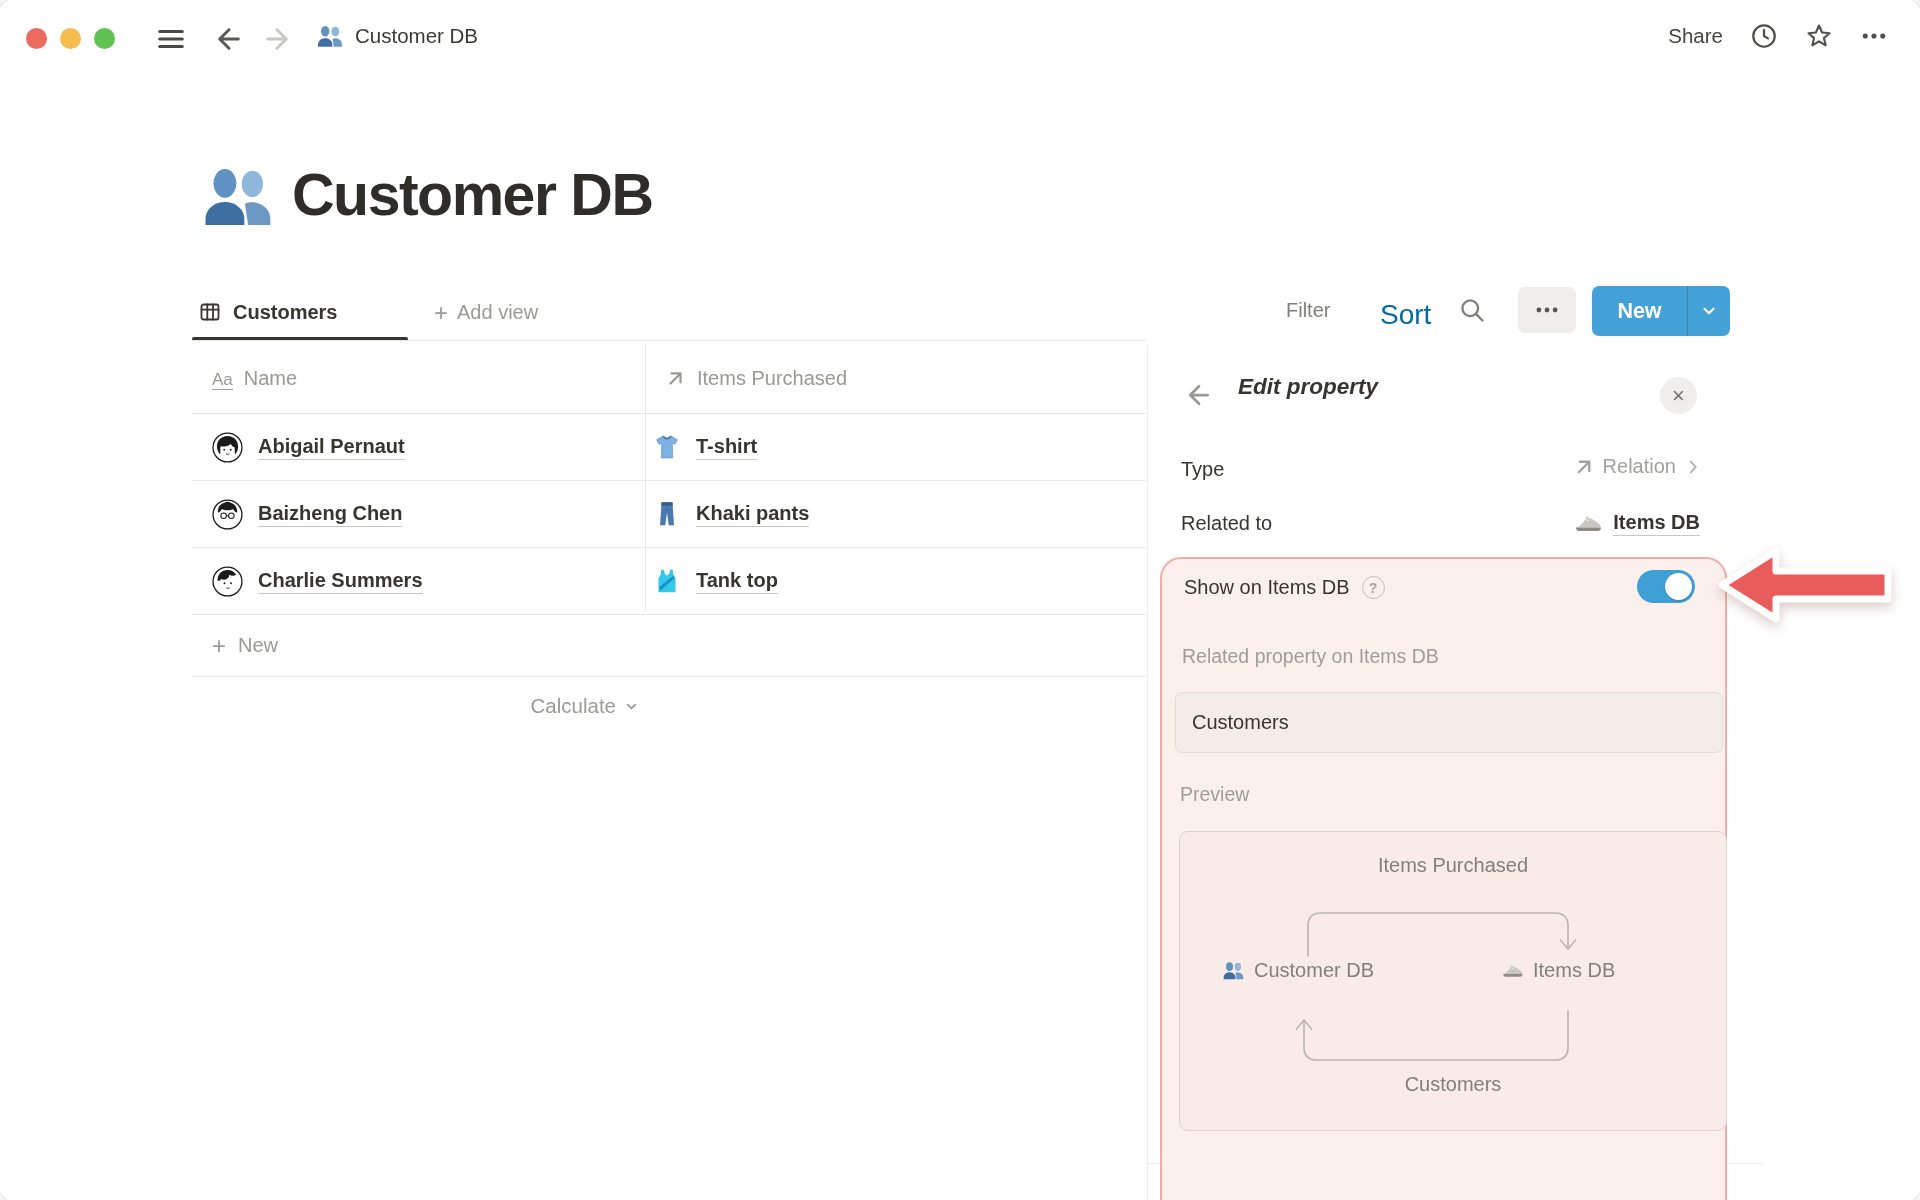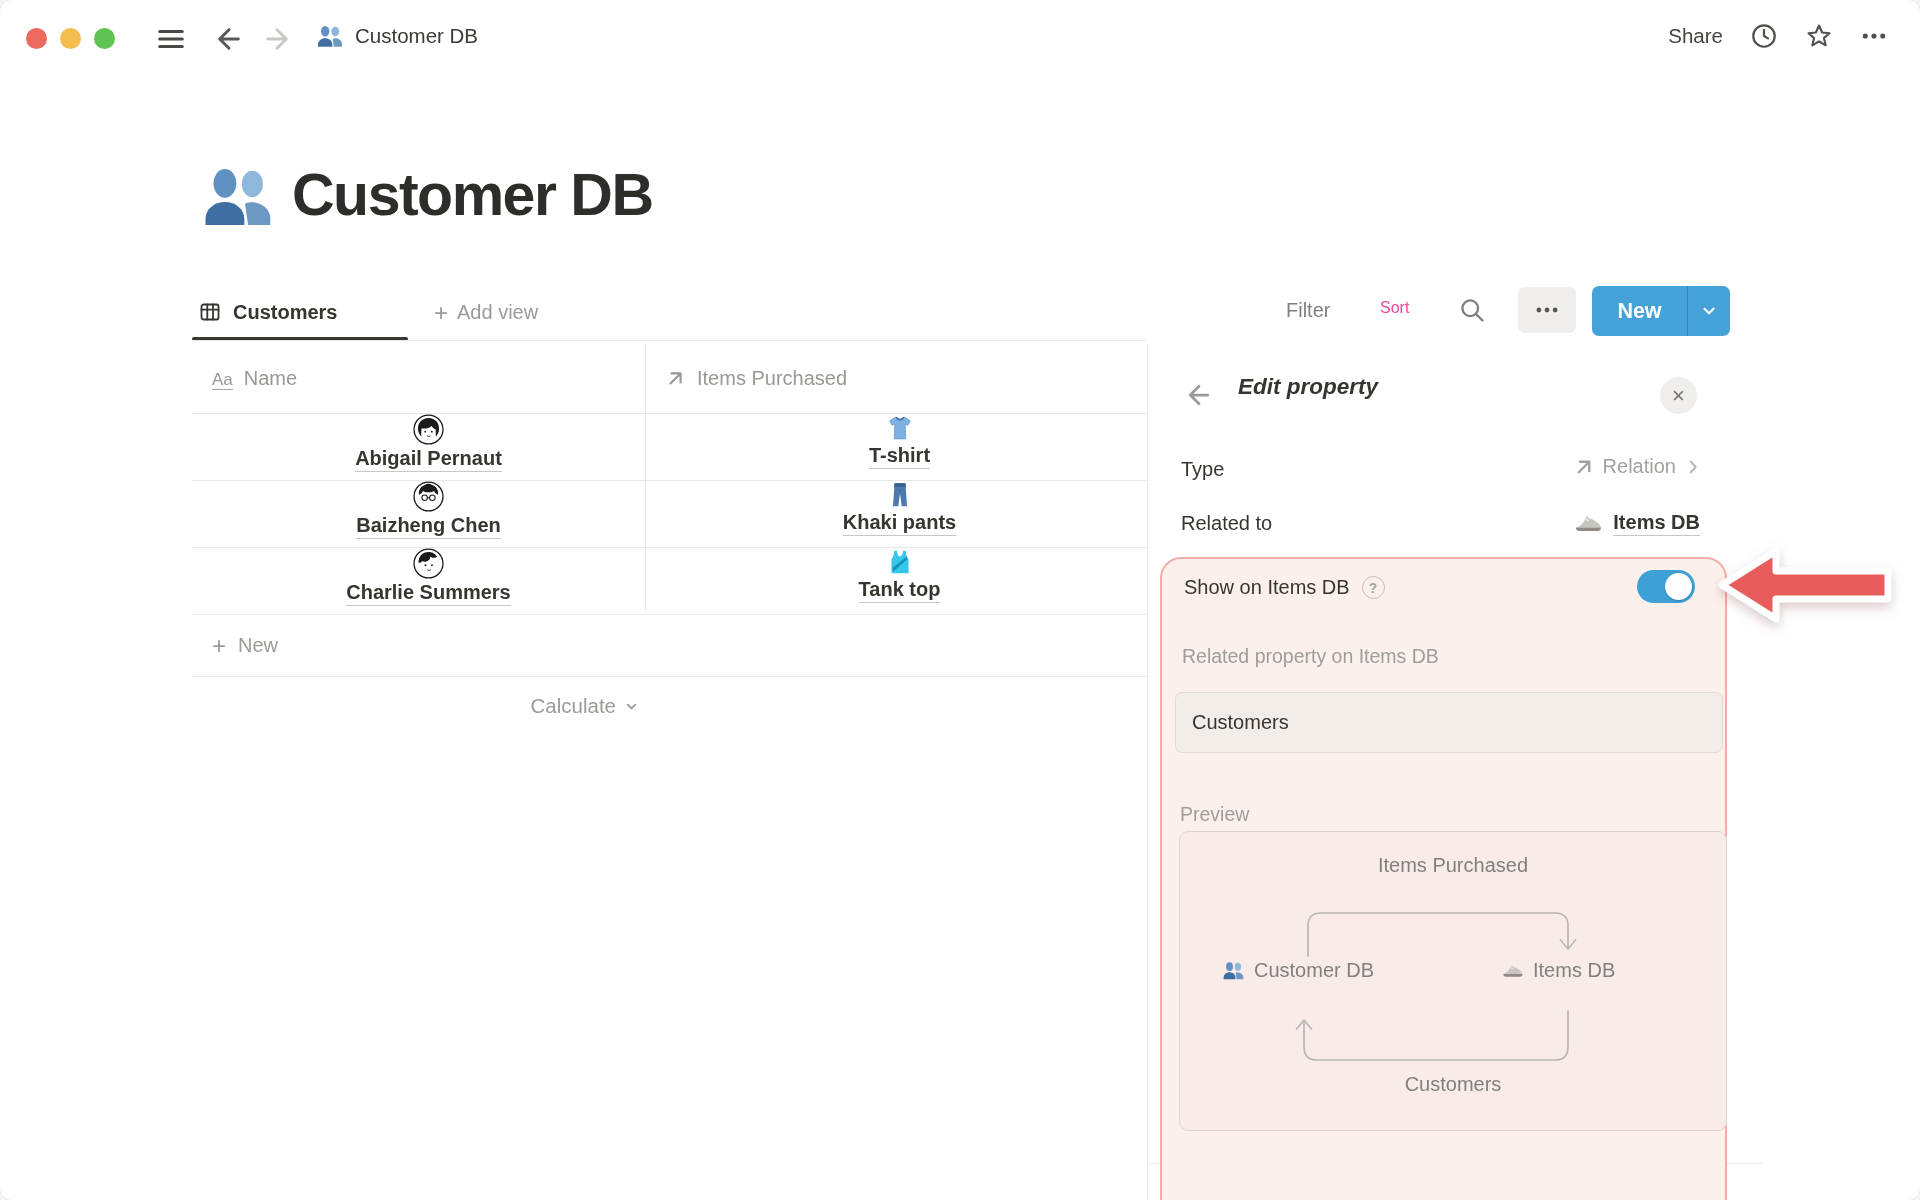--- a/index.html
+++ b/index.html
@@ -27,39 +27,39 @@
   
   .tab{left:198px;top:300px;gap:11px;cursor:pointer;}
   .tab .ti{width:24px;height:24px;color:#37352F;}
   .tab .tl2{font-size:20px;font-weight:700;color:#37352F;}
   .tab-underline{left:192px;top:337px;width:216px;height:4px;background:#37352F;border-radius:2px;}
   .add-view{left:434px;top:301px;gap:9px;color:#9B9A97;font-size:20px;cursor:pointer;}
   .plus{font-size:24px;line-height:20px;color:#9B9A97;}
   .views-divider{left:192px;top:340px;width:954px;height:1px;background:#E9E8E6;}
   
   .t-filter{left:1286px;top:299px;font-size:20px;color:#807F7C;cursor:pointer;}
-  .t-sort{left:1380px;top:299px;font-size:16px;color:#ec4899;cursor:pointer;}
+  .t-sort{left:1380px;top:299px;font-size:28px;color:#0369a1;cursor:pointer;}
   .t-search{left:1458px;top:296px;width:28px;height:28px;color:#7F7E7B;}
   .t-more{left:1518px;top:287px;width:58px;height:46px;border-radius:7px;background:#EFEEEC;color:#55544F;justify-content:center;cursor:pointer;}
   .t-more svg{width:26px;height:26px;}
   .new-btn{left:1592px;top:286px;width:138px;height:50px;border-radius:7px;color:#fff;cursor:pointer;}
   .new-main{flex:1;font-size:21.5px;font-weight:700;text-align:center;line-height:50px;}
   .new-sep{width:1px;height:50px;background:rgba(0,0,0,.18);}
   .new-dd{width:42px;height:50px;display:flex;align-items:center;justify-content:center;}
   .new-dd svg{width:18px;height:18px;}
   
   .table{left:192px;top:344px;width:954px;}
   .thead{display:flex;height:69px;border-bottom:1px solid #E9E8E6;color:#9A9894;}
   .th{display:flex;align-items:center;gap:11px;font-size:20px;}
   .th1{width:453px;padding-left:20px;box-sizing:border-box;}
   .th2{width:501px;padding-left:20px;box-sizing:border-box;}
   .aa{font-size:17px;border-bottom:1.6px solid #A5A3A0;line-height:1.05;}
   .ne-ic{width:21px;height:21px;color:#9A9894;}
   .trow{display:flex;height:66px;border-bottom:1px solid #E9E8E6;}
-  .cell{display:flex;align-items:center;gap:2px;box-sizing:border-box;flex-direction:column;}
+  .cell{display:flex;align-items:center;gap:15px;box-sizing:border-box;}
   .c-name{width:453px;padding-left:20px;cursor:pointer;}
   .c-item{width:501px;padding-left:8px;cursor:pointer;}
   .avatar{width:31px;height:31px;}
   .item-ic{width:28px;height:28px;}
   .lnk{font-size:20px;font-weight:700;color:#37352F;border-bottom:1.6px solid #C9C7C3;padding-bottom:1px;}
   .col-div{position:absolute;left:453px;top:0;width:1px;height:267px;background:#E9E8E6;}
   .new-row{display:flex;align-items:center;height:62px;gap:12px;padding-left:20px;color:#9B9A97;font-size:20px;border-bottom:1px solid #E9E8E6;cursor:pointer;box-sizing:border-box;}
   .calc-row{width:453px;margin-top:17px;display:flex;justify-content:flex-end;padding-right:6px;box-sizing:border-box;}
   .calc{display:inline-flex;align-items:center;gap:8px;color:#9B9A97;font-size:20.5px;cursor:pointer;}
   .calc svg{width:15px;height:15px;color:#9B9A97;}
@@ -80,21 +80,21 @@
   .p-rel-v .lnk{font-size:20px;}
   
   .hl-box{left:1160px;top:557px;width:567px;height:672px;border:2.5px solid #F3ACA6;border-radius:21px;background:#FCF0ED;box-sizing:border-box;}
   .show-l{left:22px;top:17px;gap:12px;}
   .show-l .lbl{font-size:20px;color:#37352F;}
   .q-ic{width:23px;height:23px;border:1.4px solid #C2C0BD;border-radius:50%;color:#A5A3A0;font-size:14px;font-weight:700;display:flex;align-items:center;justify-content:center;box-sizing:border-box;cursor:pointer;}
   .toggle{left:475px;top:11px;width:58px;height:33px;border-radius:17px;cursor:pointer;}
   .knob{position:absolute;right:3px;top:3px;width:27px;height:27px;border-radius:50%;background:#fff;box-shadow:0 1px 2px rgba(0,0,0,.2);}
   .rp-label{left:20px;top:86px;font-size:19.5px;color:#9F9D9A;}
   .rp-input{left:13px;top:133px;width:514px;height:59px;border:1px solid #E1DBD6;border-radius:7px;background:#F2EDE9;font-size:20px;color:#37352F;padding:0 16px;font-family:inherit;box-sizing:content-box;}
-  .pv-label{left:18px;top:224px;font-size:19.5px;color:#9F9D9A;margin-top:20px;}
+  .pv-label{left:18px;top:224px;font-size:19.5px;color:#9F9D9A;}
   .pv-box{left:17px;top:272px;width:548px;height:300px;border:1px solid #E0D3CF;border-radius:9px;background:#F8EBE8;box-sizing:border-box;}
   .pv-top{left:0;top:22px;width:100%;text-align:center;font-size:20px;color:#82807D;}
   .pv-arrows{left:0;top:0;width:548px;height:300px;color:#BAB7B4;}
   .pv-left{left:42px;top:127px;gap:9px;color:#82807D;font-size:20px;}
   .pv-left .item-ic,.pv-right .item-ic{width:23px;height:23px;}
   .pv-right{left:321px;top:127px;gap:9px;color:#82807D;font-size:20px;}
   .pv-bottom{left:0;top:241px;width:100%;text-align:center;font-size:20px;color:#82807D;}
   
   .red-arrow{left:1712px;top:542px;width:190px;height:86px;filter:drop-shadow(0 5px 6px rgba(130,70,70,.28));}
 </style>

